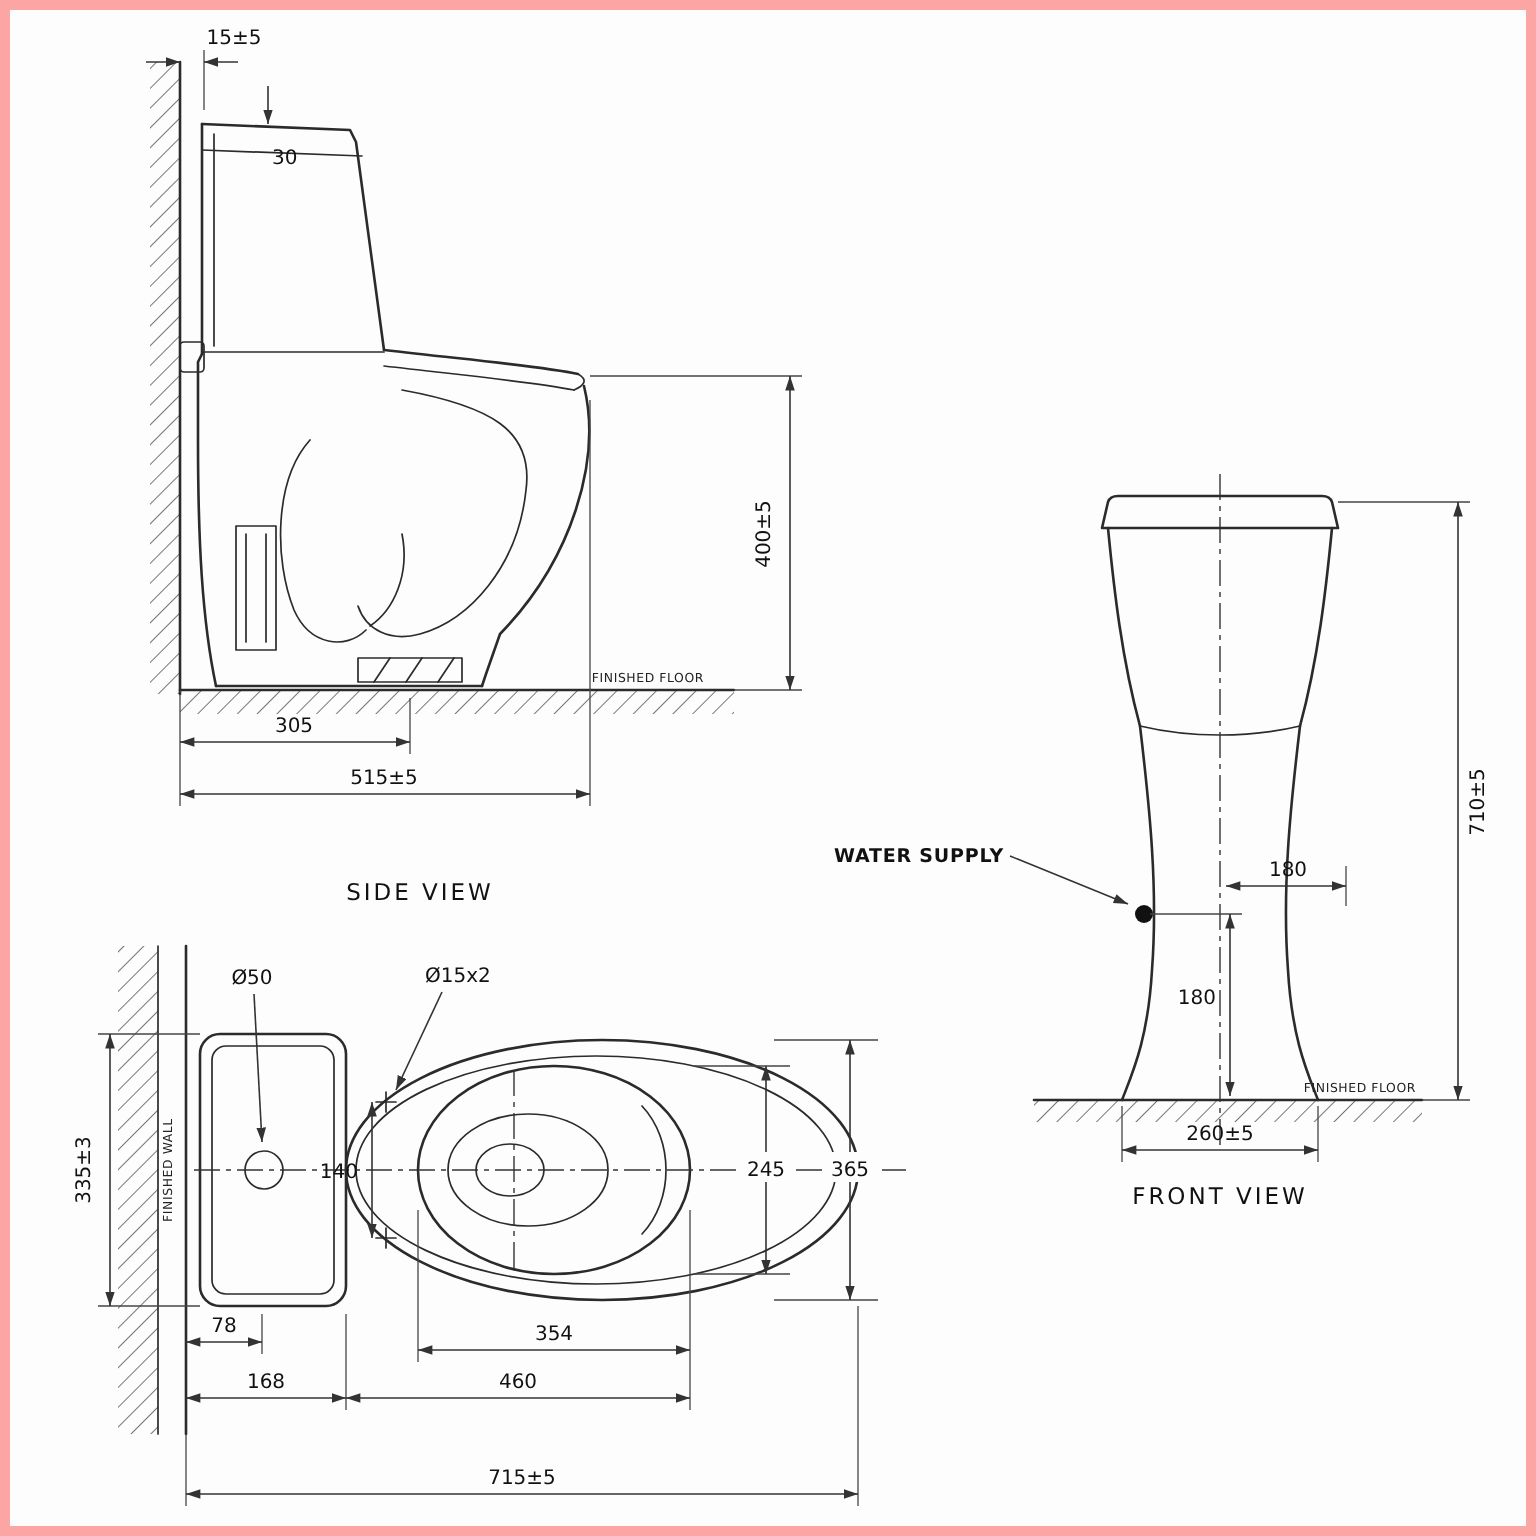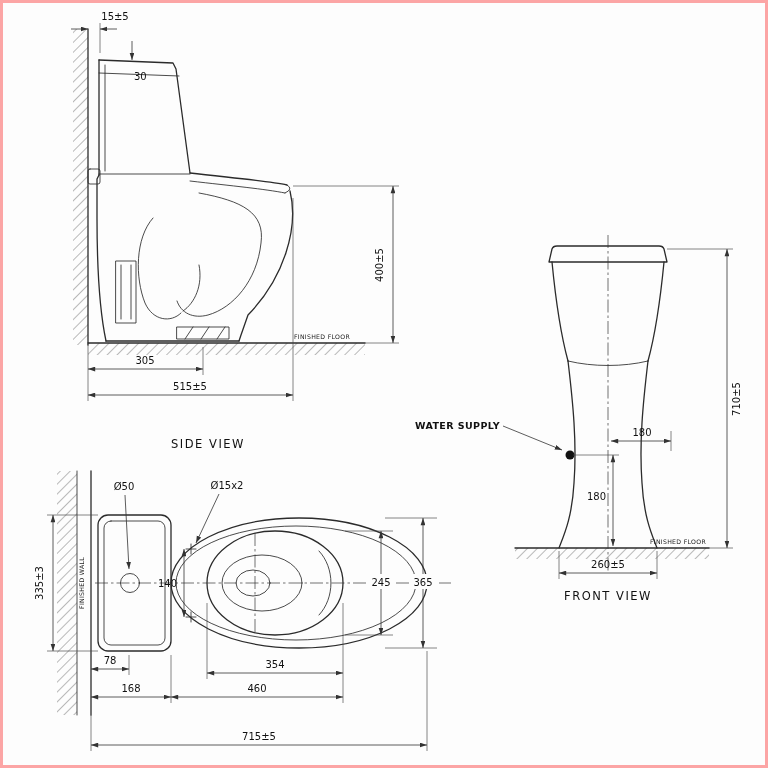--- a/index.html
+++ b/index.html
@@ -1,18 +1,18 @@
 <!DOCTYPE html>
 <html><head>
 <meta charset="utf-8">
 <style>
   html,body{margin:0;padding:0;background:#ffffff;}
   .sheet{
     width:768px;height:768px;background:#fdfdfd;position:relative;
-    border:3px solid #fca5a5;box-sizing:border-box;
+    border:5px solid #fca5a5;box-sizing:border-box;
     font-family:"DejaVu Sans", sans-serif;
   }
   svg{display:block;}
   .obj{stroke:#2b2b2b;stroke-width:1.3;fill:none;stroke-linecap:round;stroke-linejoin:round;}
   .obj2{stroke:#2b2b2b;stroke-width:0.85;fill:none;stroke-linecap:round;stroke-linejoin:round;}
   .dim{stroke:#333;stroke-width:0.8;fill:none;}
   .ext{stroke:#444;stroke-width:0.65;fill:none;}
   .cl{stroke:#333;stroke-width:0.7;fill:none;stroke-dasharray:13 3 2.5 3;}
   .dimtxt{font-size:10px;fill:#111;}
   .tinytxt{font-size:6.2px;fill:#222;letter-spacing:.3px;}

